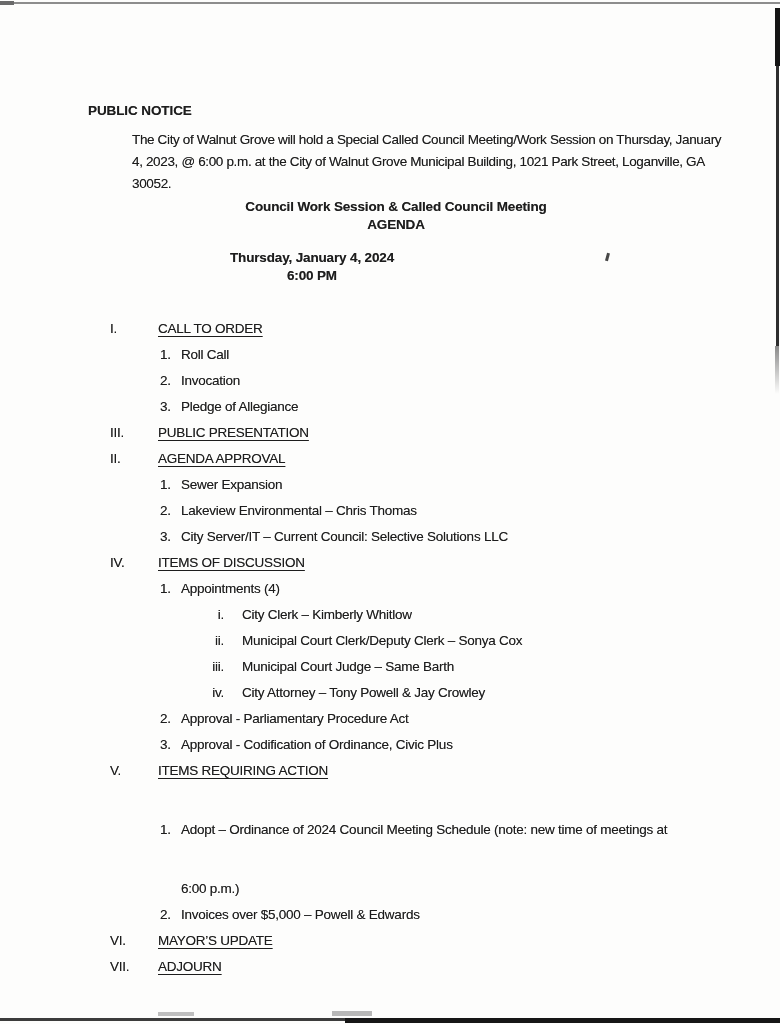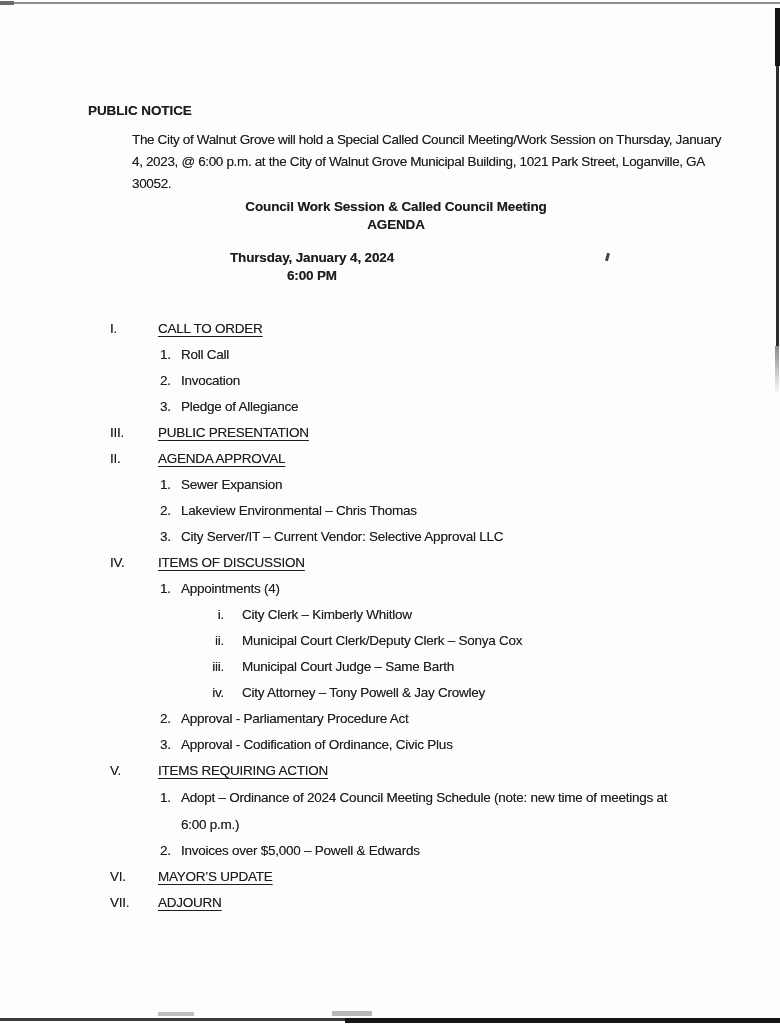--- a/index.html
+++ b/index.html
@@ -8,21 +8,21 @@
     font-family:"Liberation Sans","DejaVu Sans",sans-serif;color:#1d1d1d;
   }
   .scantext{text-shadow:0 0 0.5px rgba(35,35,35,0.55);}
   
   .notice{position:absolute;top:103px;left:88px;font-size:13.5px;font-weight:700;letter-spacing:-0.1px;}
   .intro{position:absolute;top:129px;left:88px;font-size:13.5px;letter-spacing:-0.35px;line-height:22px;margin-left:44px;}
   .center-hdr{position:absolute;top:198px;left:8px;width:776px;text-align:center;font-size:13.5px;font-weight:700;line-height:18px;letter-spacing:-0.15px;}
   .center-when{position:absolute;top:249px;left:0;width:624px;text-align:center;font-size:13.5px;font-weight:700;line-height:18px;letter-spacing:-0.15px;}
   .agenda{position:absolute;top:316px;left:0;width:664px;font-size:13.5px;letter-spacing:-0.25px;}
   .row{line-height:26px;white-space:nowrap;}
-  .row.tall{line-height:27px;}
+  .row.tall{line-height:27px;margin-top:32px;}
   .sec .numeral{display:inline-block;margin-left:110px;width:48px;}
   .sec .heading{text-decoration:underline;text-underline-offset:3px;text-decoration-thickness:1.2px;}
   .l1 .marker{display:inline-block;margin-left:160px;width:21px;}
   .l1cont .txt{display:inline-block;margin-left:181px;}
   .l2 .marker{display:inline-block;margin-left:202px;width:22px;text-align:right;}
   .l2 .txt{margin-left:18px;}
   
   .art{position:absolute;}
   .top-edge{top:2px;left:0;width:780px;height:2px;background:#8d8d8d;}
   .top-edge-left{top:1px;left:0;width:14px;height:4px;background:#6a6a6a;}
@@ -90,21 +90,21 @@
     <div class="row sec">
       <span class="numeral">II.</span><span class="heading">AGENDA APPROVAL</span>
     </div>
     <div class="row l1">
       <span class="marker">1.</span><span class="txt">Sewer Expansion</span>
     </div>
     <div class="row l1">
       <span class="marker">2.</span><span class="txt">Lakeview Environmental – Chris Thomas</span>
     </div>
     <div class="row l1">
-      <span class="marker">3.</span><span class="txt">City Server/IT – Current Vendor: Selective Approval LLC</span>
+      <span class="marker">3.</span><span class="txt">City Server/IT – Current Council: Selective Solutions LLC</span>
     </div>
 
     <div class="row sec">
       <span class="numeral">IV.</span><span class="heading">ITEMS OF DISCUSSION</span>
     </div>
     <div class="row l1">
       <span class="marker">1.</span><span class="txt">Appointments (4)</span>
     </div>
     <div class="row l2">
       <span class="marker">i.</span><span class="txt">City Clerk – Kimberly Whitlow</span>

